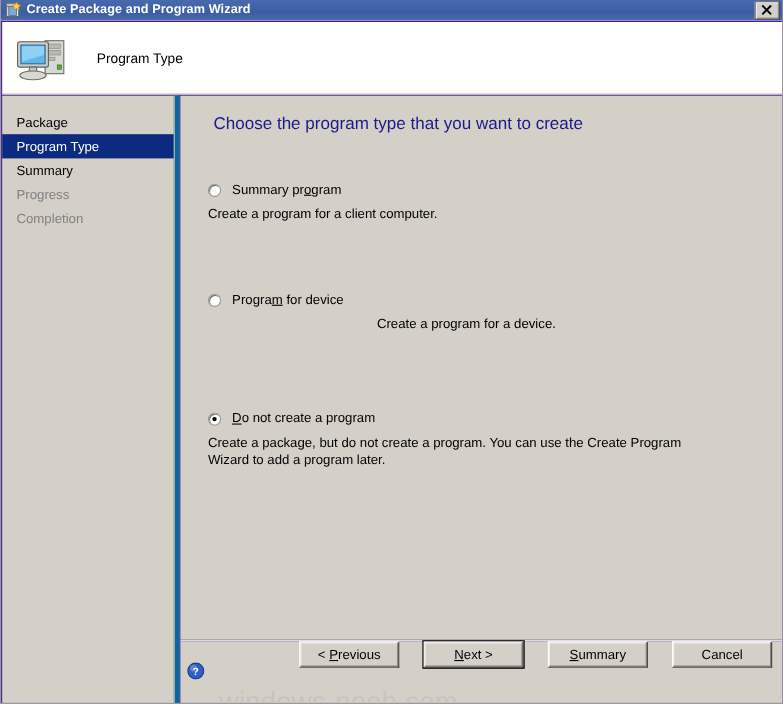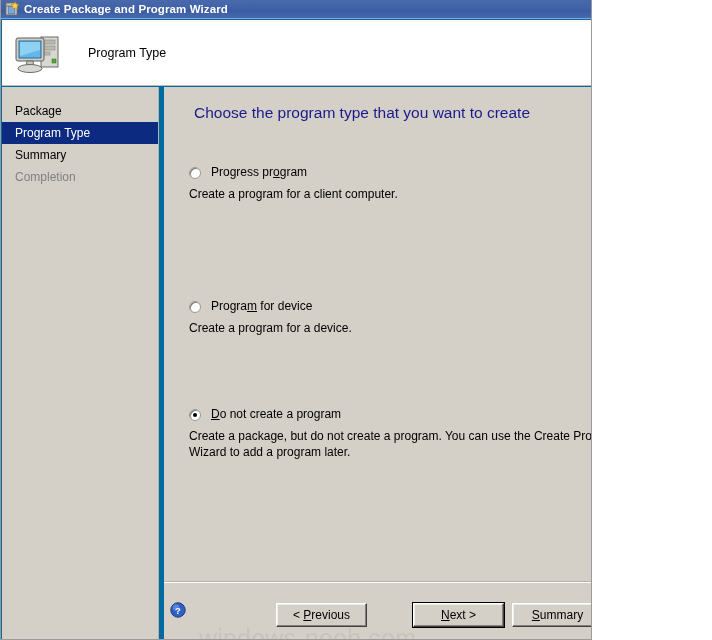--- a/index.html
+++ b/index.html
@@ -7,24 +7,24 @@
     padding: 0;
     background: #ffffff;
   }
   body {
     font-family: "Liberation Sans", sans-serif;
     -webkit-font-smoothing: none;
   }
 
   .window {
     position: relative;
-    width: 592px;
+    width: 712px;
     height: 640px;
     box-sizing: border-box;
-    background: #0369a1;
+    background: #4c1d95;
     overflow: hidden;
     border: 1px solid #9a9a9a;
     border-top: none;
     padding-left: 13px;
   }
 
   
   .titlebar {
     position: absolute;
     left: 0; top: 0;
@@ -136,21 +136,21 @@
     position: absolute;
     left: 30px; top: 17px;
     font-size: 15.5px;
     color: #1a1a8c;
     white-space: nowrap;
   }
 
   .options { position: absolute; left: 25px; top: 78px; width: 500px; }
   .option { position: relative; }
   .option.opt1 { margin-top: 0; }
-  .option.opt2 { margin-top: 97px; }
+  .option.opt2 { margin-top: 63px; text-align: center; }
   .option.opt3 { margin-top: 71px; }
 
   .radio-row {
     display: flex;
     align-items: flex-start;
     cursor: default;
   }
   .radio {
     width: 12px; height: 12px;
     border-radius: 50%;
@@ -202,23 +202,23 @@
     height: 56px;
     background: #d4d0c8;
   }
   .help-icon {
     position: absolute;
     left: 6px; top: 19px;
     width: 16px; height: 16px;
   }
   .buttons {
     position: absolute;
-    right: 10px; top: 20px;
+    right: 10px; top: 0;
     display: flex;
-    gap: 8px;
+    gap: 22px;
   }
   .btn {
     width: 91px;
     height: 24px;
     background: #d4d0c8;
     border: 1px solid #000000;
     border-top-color: #ffffff;
     border-left-color: #ffffff;
     border-right-color: #404040;
     border-bottom-color: #404040;
@@ -228,21 +228,20 @@
     color: #000000;
     line-height: 22px;
     text-align: center;
     box-sizing: border-box;
     cursor: default;
     position: relative;
   }
   .btn.default {
     outline: 1px solid #000000;
     outline-offset: 0px;
-    margin-left: 38px;
   }
   .btn .acc { text-decoration: underline; }
 
   
   .watermark {
     position: absolute;
     left: 198px; top: 624px;
     font-size: 25px;
     color: #c8c4bc;
     letter-spacing: 0.2px;
@@ -291,32 +290,33 @@
         <ellipse cx="18" cy="39.5" rx="12" ry="4" fill="#d8d8d2" stroke="#6d6d67" stroke-width="1"></ellipse>
       </svg>
     </span>
     <span class="header-title">Program Type</span>
   </div>
 
   <div class="sidebar">
     <div class="side-item">Package</div>
     <div class="side-item selected">Program Type</div>
     <div class="side-item">Summary</div>
+    <div class="side-item disabled">Progress</div>
     <div class="side-item disabled">Completion</div>
   </div>
 
   <div class="content">
     <div class="content-heading">Choose the program type that you want to create</div>
 
     <div class="options">
 
       <div class="option opt1">
         <div class="radio-row">
           <span class="radio"></span>
-          <span class="radio-label"><span>Progress pr</span><span class="acc">o</span><span>gram</span></span>
+          <span class="radio-label"><span>Summary pr</span><span class="acc">o</span><span>gram</span></span>
         </div>
         <div class="option-desc">Create a program for a client computer.</div>
       </div>
 
       <div class="option opt2">
         <div class="radio-row">
           <span class="radio"></span>
           <span class="radio-label"><span>Progra</span><span class="acc">m</span><span> for device</span></span>
         </div>
         <div class="option-desc">Create a program for a device.</div>

